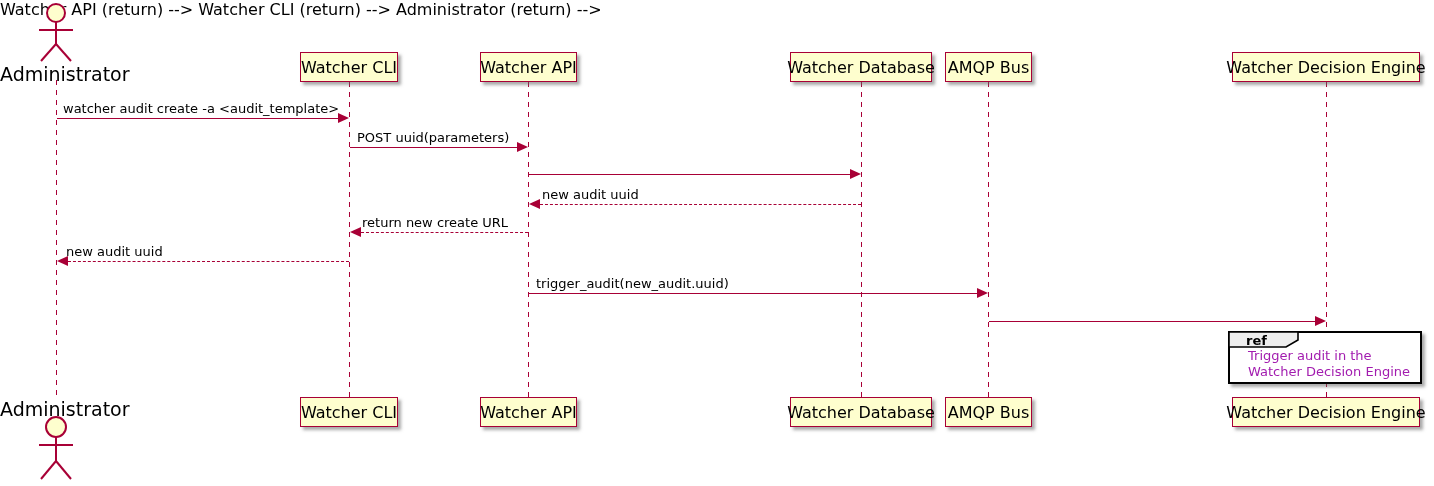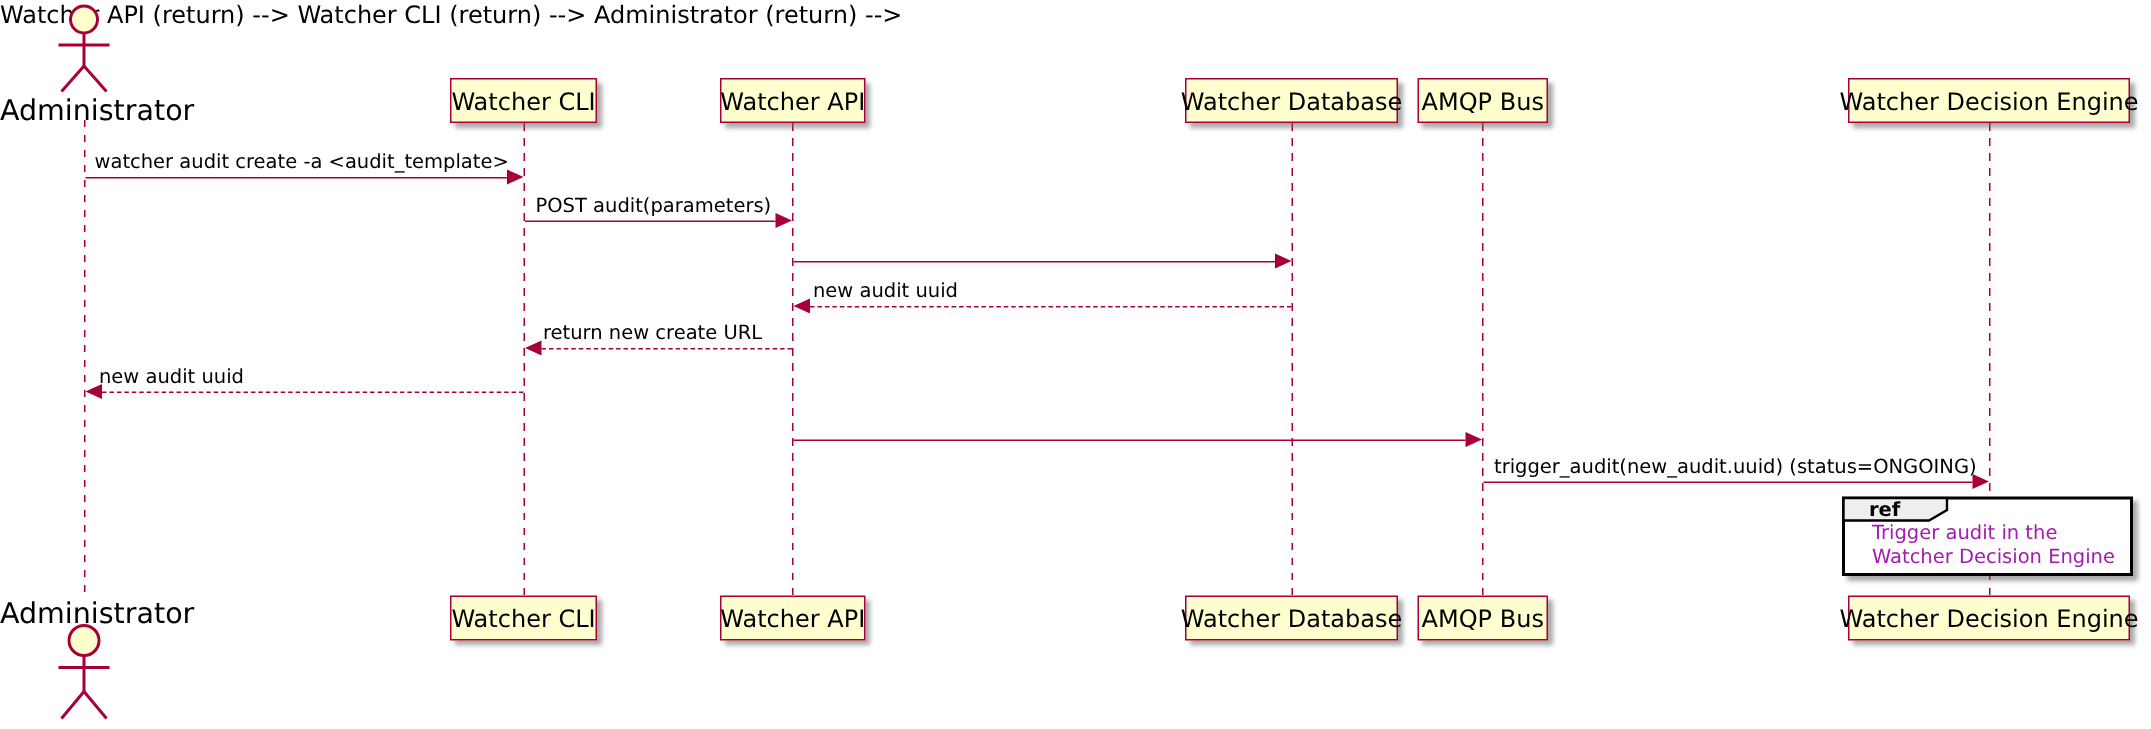--- a/index.html
+++ b/index.html
@@ -106,21 +106,21 @@
   <div class="pbox" style="left:790px; top:52px; width:142px;">Watcher Database</div>
   <div class="pbox" style="left:945px; top:52px; width:87px;">AMQP Bus</div>
   <div class="pbox" style="left:1232px; top:52px; width:188px;">Watcher Decision Engine</div>
 
   
   <div class="msg-label" style="left:63px; top:101px;">watcher audit create -a &lt;audit_template&gt;</div>
   <div class="msg-line" style="left:57px; top:118px; width:281px;"></div>
   <div class="ah ah-r" style="left:338px; top:113px;"></div>
 
   
-  <div class="msg-label" style="left:357px; top:130px;">POST audit(parameters)</div>
+  <div class="msg-label" style="left:357px; top:130px;">POST uuid(parameters)</div>
   <div class="msg-line" style="left:350px; top:147px; width:167px;"></div>
   <div class="ah ah-r" style="left:517px; top:142px;"></div>
 
   
   <div class="msg-line" style="left:529px; top:174px; width:321px;"></div>
   <div class="ah ah-r" style="left:850px; top:169px;"></div>
 
    Watcher API (return) --&gt;
   <div class="msg-label" style="left:542px; top:187px;">new audit uuid</div>
   <div class="msg-line dashed" style="left:540px; top:204px; width:321px;"></div>
@@ -130,25 +130,25 @@
   <div class="msg-label" style="left:362px; top:215px;">return new create URL</div>
   <div class="msg-line dashed" style="left:361px; top:232px; width:167px;"></div>
   <div class="ah ah-l" style="left:350px; top:227px;"></div>
 
    Administrator (return) --&gt;
   <div class="msg-label" style="left:66px; top:244px;">new audit uuid</div>
   <div class="msg-line dashed" style="left:68px; top:261px; width:281px;"></div>
   <div class="ah ah-l" style="left:57px; top:256px;"></div>
 
   
+  <div class="msg-label" style="left:536px; top:276px;">trigger_audit(new_audit.uuid)</div>
   <div class="msg-line" style="left:529px; top:293px; width:448px;"></div>
   <div class="ah ah-r" style="left:977px; top:288px;"></div>
 
   
-  <div class="msg-label" style="left:996px; top:304px;">trigger_audit(new_audit.uuid) (status=ONGOING)</div>
   <div class="msg-line" style="left:989px; top:321px; width:326px;"></div>
   <div class="ah ah-r" style="left:1315px; top:316px;"></div>
 
   
   <div class="ref-box">
     <svg class="ref-tab" width="72" height="18" viewBox="0 0 72 18">
       <path d="M1 1 H70 V9 L58 16 H1 Z" fill="#EEEEEE" stroke="#000000" stroke-width="1.6"></path>
     </svg>
     <div class="ref-keyword">ref</div>
     <div class="ref-text">

